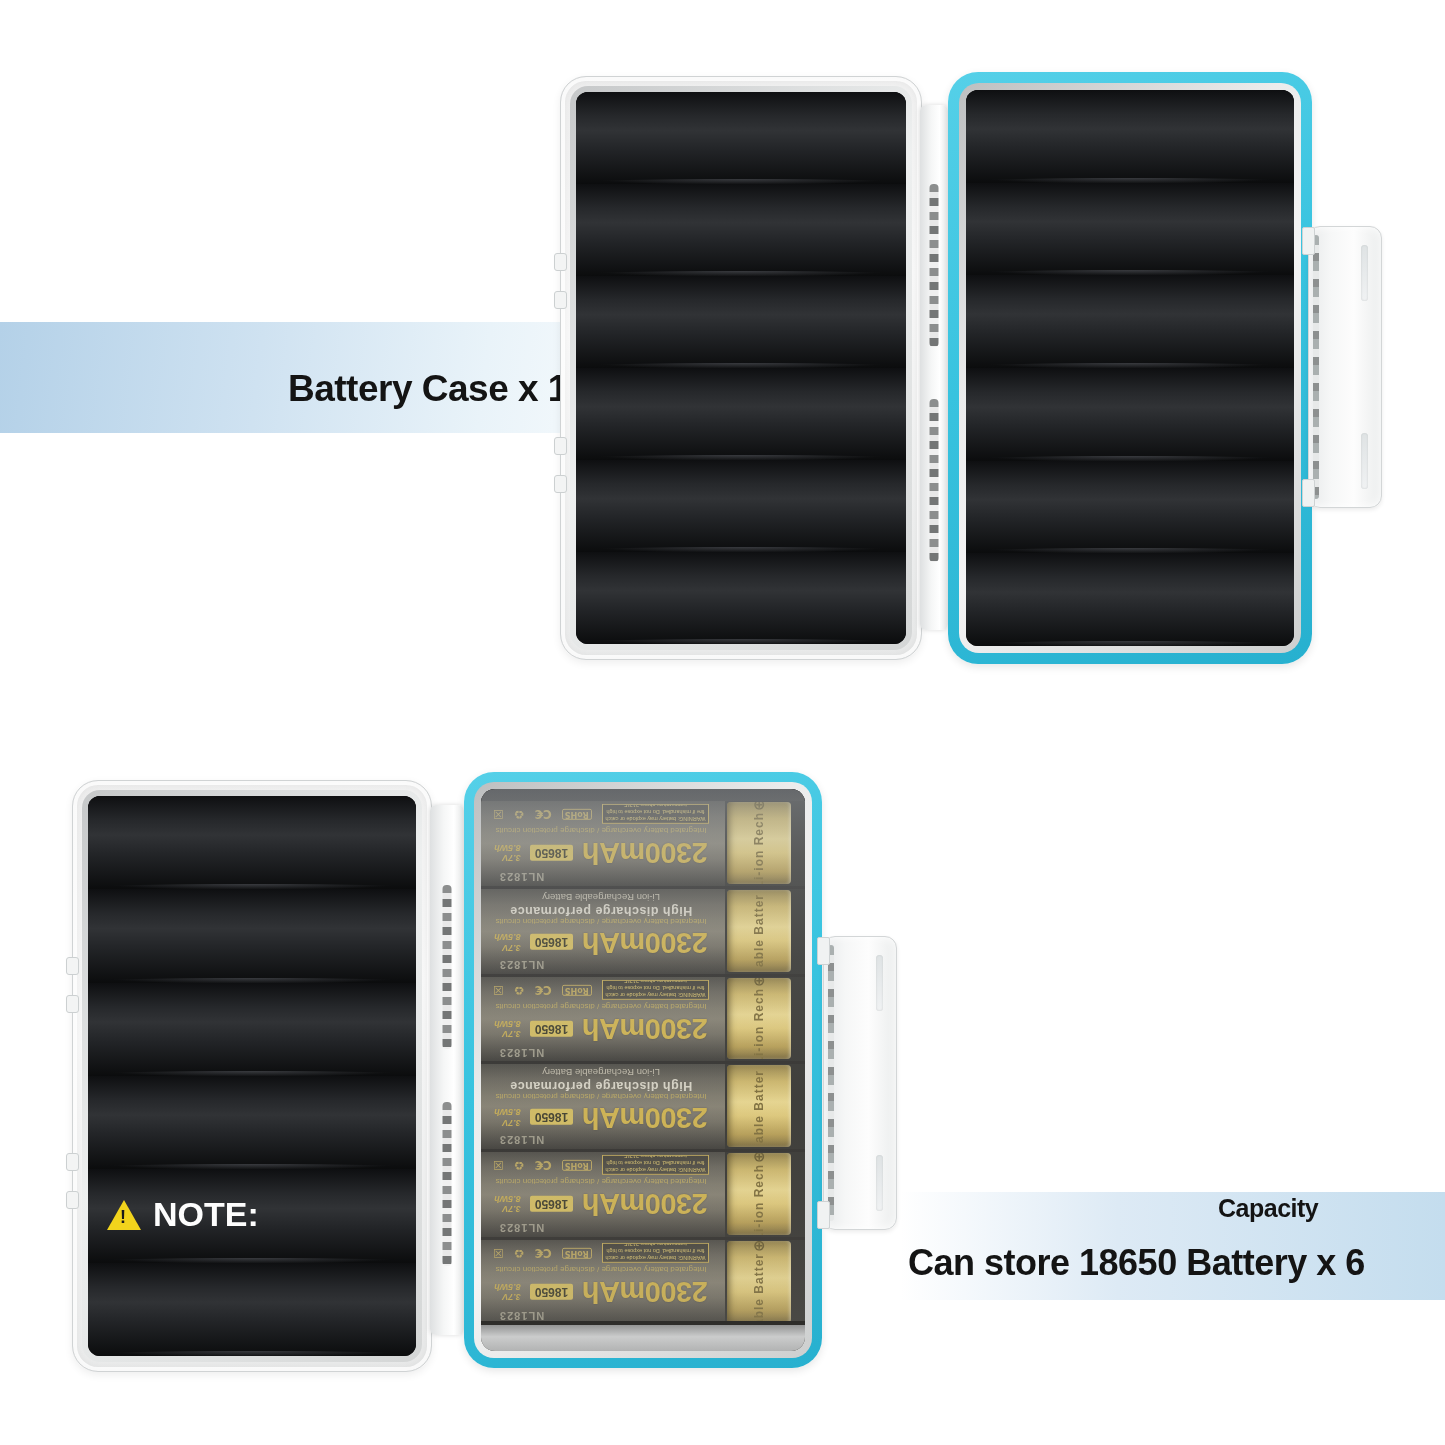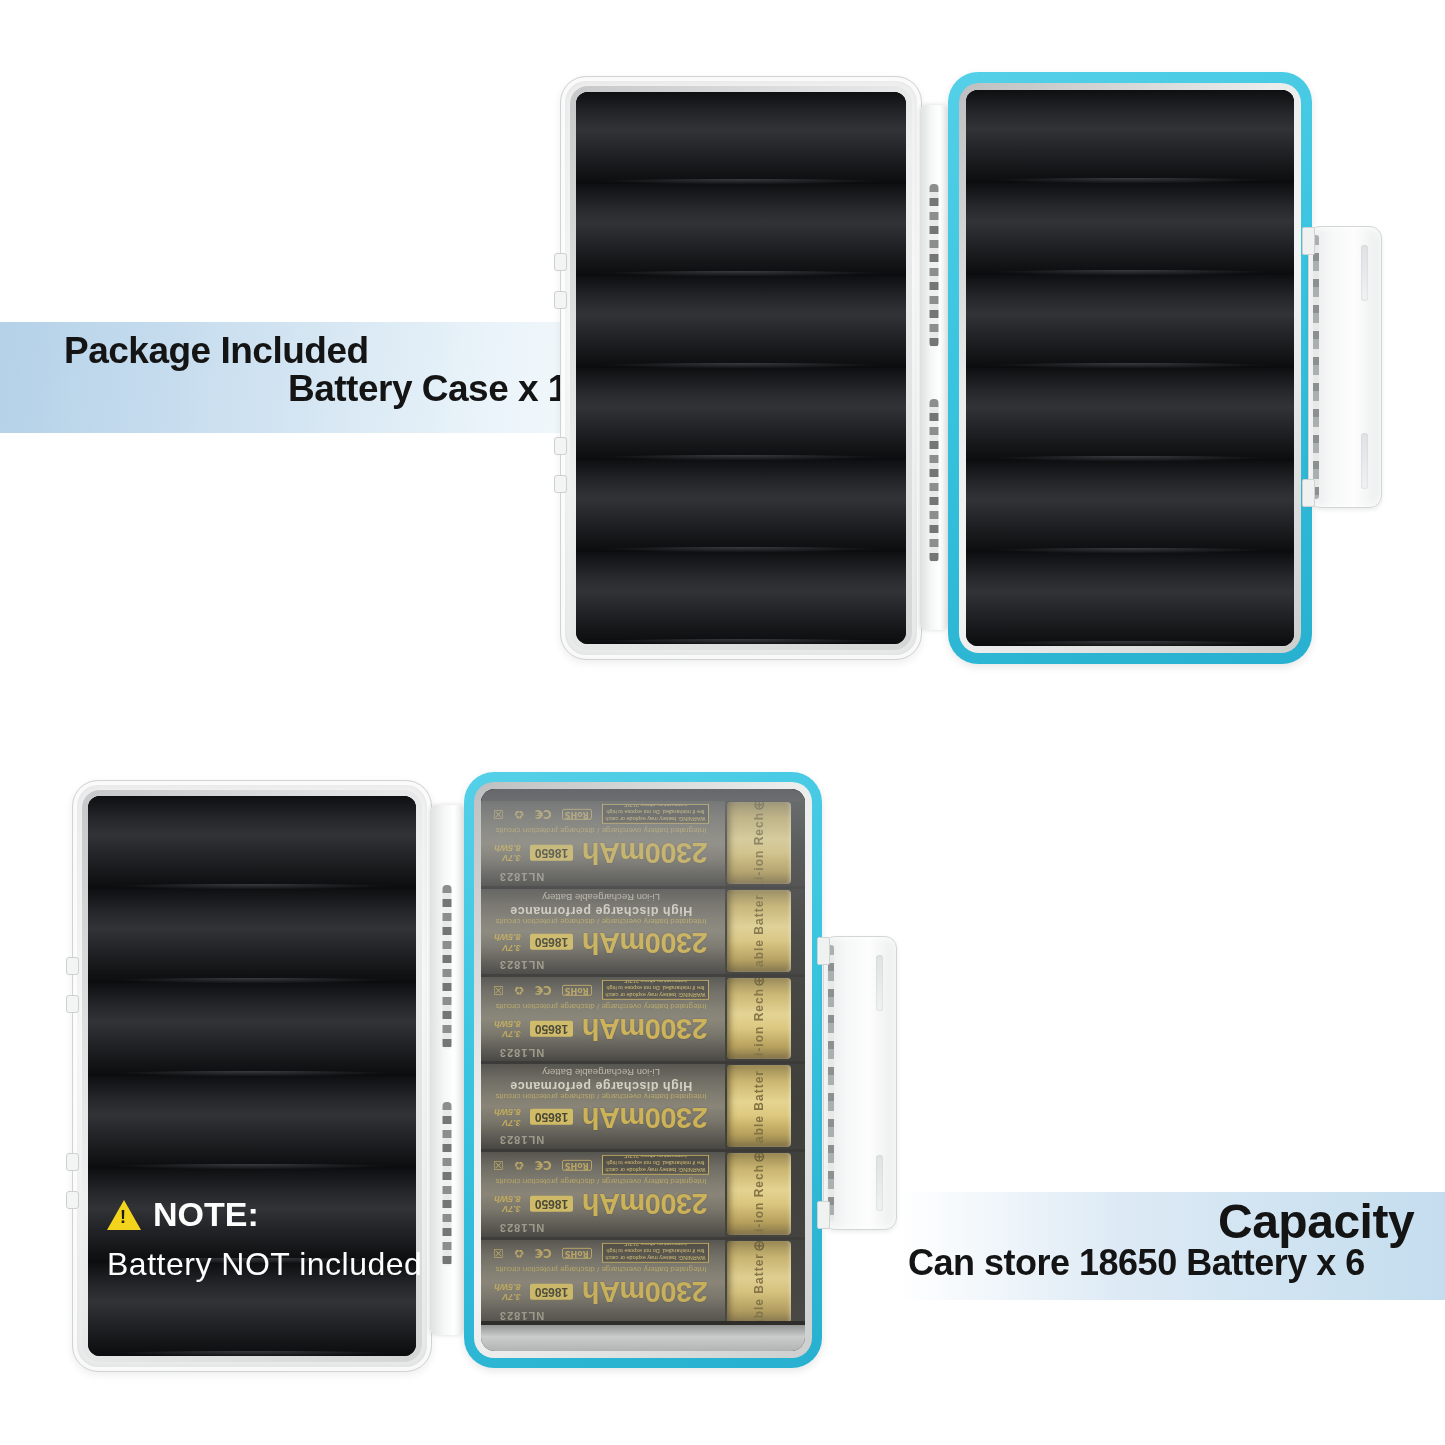--- a/index.html
+++ b/index.html
@@ -8,21 +8,21 @@
 
   
   .band{position:absolute;z-index:1;}
   .band1{left:0;top:322px;width:742px;height:111px;
          background:linear-gradient(97deg,#b4d1e8 0%,#cfe2f1 35%,#e9f3f9 65%,#ffffff 96%);}
   .band2{left:900px;top:1192px;width:545px;height:108px;
          background:linear-gradient(90deg,rgba(255,255,255,0) 0%,#ddeaf5 40%,#c4ddee 100%);}
   .band-title{position:absolute;font-weight:700;color:#141414;letter-spacing:-0.5px;white-space:nowrap;}
   .t1{left:64px;top:8px;font-size:37px;}
   .t2{left:288px;top:46px;font-size:37px;}
-  .t3{left:318px;top:2px;font-size:48px;}
+  .t3{left:318px;top:2px;font-size:25px;}
   .t4{left:8px;top:50px;font-size:36px;}
 
   
   .case{position:absolute;z-index:2;}
   .half{position:absolute;}
   .whalf{border-radius:26px;background:linear-gradient(170deg,#efefef,#fafafa 40%,#e9eaea);
          border:1px solid #d0d3d4;
          box-shadow:inset 0 0 0 4px rgba(255,255,255,.8),inset 0 0 14px rgba(0,0,0,.10),0 3px 8px rgba(0,0,0,.07);}
   .wrim{position:absolute;inset:9px;border-radius:18px;
         background:linear-gradient(135deg,#c6c8c9 0%,#eef0f0 45%,#d4d6d6 100%);}
@@ -108,21 +108,20 @@
   .b-perf{flex-direction:column;gap:1px;}
   .perf1{font-size:12.5px;font-weight:700;color:#d8d4c6;letter-spacing:.5px;}
   .perf2{font-size:9.5px;color:#beb8a6;}
 </style>
 </head>
 <body>
 
 <div class="canvas">
 
   <div class="band band1">
-    <div class="band-title t1">Package Included</div>
     <div class="band-title t2">Battery Case x 1</div>
   </div>
 
   <div class="band band2">
     <div class="band-title t3">Capacity</div>
     <div class="band-title t4">Can store 18650 Battery x 6</div>
   </div>
 
   <div class="case" style="left:560px;top:72px;width:822px;height:596px;">
     <div class="half whalf" style="left:0;top:4px;width:360px;height:582px;">
@@ -182,21 +181,20 @@
             <div class="slot"></div>
           </div>
       </div>
       <div class="note">
         <div class="note-line1">
           <span class="tri">
               <span class="tri-bang">!</span>
             </span>
           <span>NOTE:</span>
         </div>
-        <div class="note-line2">Battery NOT included</div>
       </div>
     </div>
     <div class="hinge" style="left:358px;top:33px;width:34px;height:530px;">
       <div class="pins p1"></div>
       <div class="pins p2"></div>
     </div>
     <div class="half bhalf" style="left:392px;top:0;width:358px;height:596px;">
       <div class="brim" style="inset:10px;">
         <div class="bat-area">
           <div class="bat-topstrip"></div>

